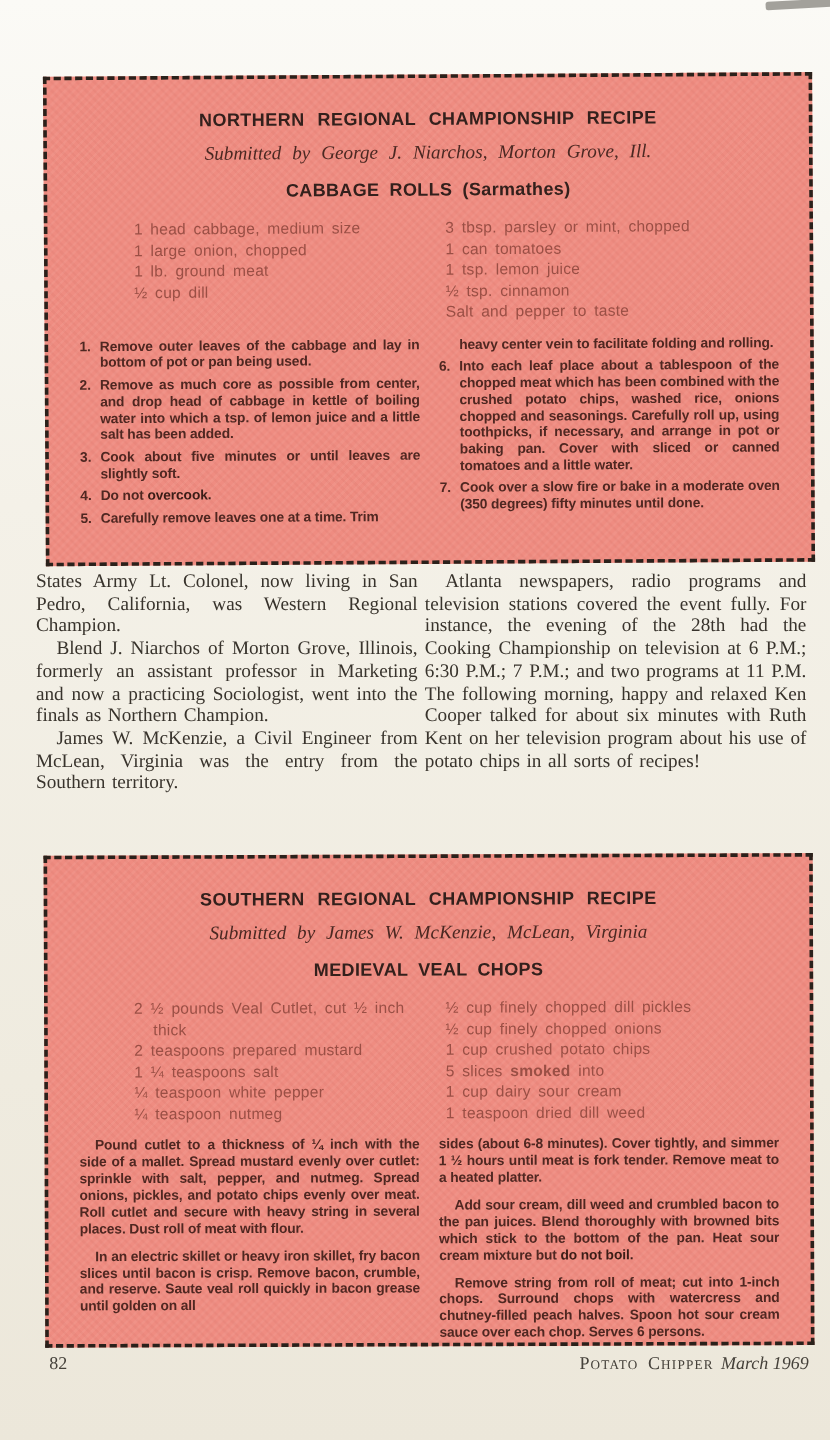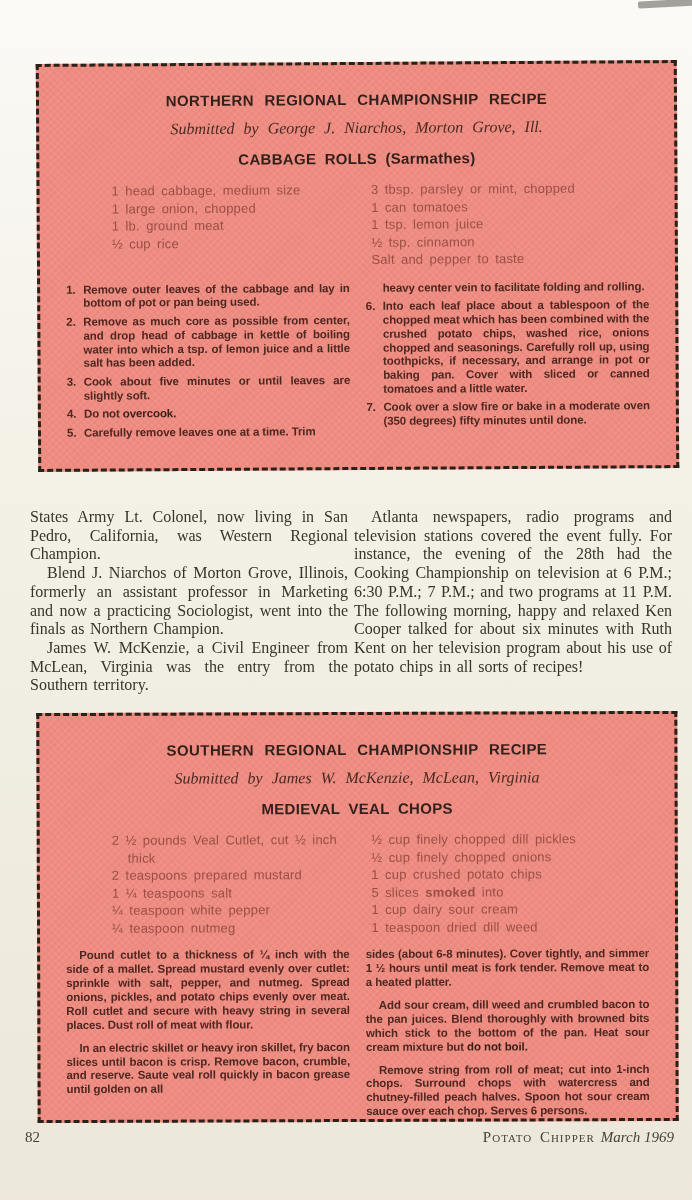--- a/index.html
+++ b/index.html
@@ -71,34 +71,34 @@
   .para-cols{display:flex;gap:16px;margin-top:12px;}
   .para-col{flex:1;min-width:0;}
   .para-col p{margin:0 0 9px 0;text-align:justify;text-indent:13px;
     font:700 11.5px/13.9px "Liberation Sans",sans-serif;
     color:#4f2721;letter-spacing:-.1px;}
   .para-col p.noindent{text-indent:0;}
   .para-col p b{color:#3a1c16;margin-top:27px;}
 
   
   .article{
-    position:absolute;left:30px;top:508px;width:650px;
+    position:absolute;left:30px;top:476px;width:650px;
     display:flex;gap:6px;
   }
   .art-col{width:318px;box-sizing:border-box;}
   .art-col p{
     margin:0;text-align:justify;text-indent:17px;
     font:400 16px/18.7px "Liberation Serif",serif;
     color:#38332c;word-spacing:1.5px;
   }
   .art-col p.noindent{text-indent:0;}
 
   
   .footer{
-    position:absolute;left:25px;right:18px;top:1128px;
+    position:absolute;left:41px;right:18px;top:1128px;
     display:flex;justify-content:space-between;align-items:baseline;
     font:400 15px/1.2 "Liberation Serif",serif;color:#45413a;
   }
   .journal{font-variant:small-caps;letter-spacing:1px;word-spacing:3px;}
   .issue{font-style:italic;margin-left:6px;}
 </style>
 </head>
 <body>
 
 <div class="page">
@@ -108,21 +108,21 @@
   <section class="recipe-box box1">
     <h2 class="rb-title">NORTHERN REGIONAL CHAMPIONSHIP RECIPE</h2>
     <p class="rb-byline">Submitted by George J. Niarchos, Morton Grove, Ill.</p>
     <h3 class="rb-name">CABBAGE ROLLS (Sarmathes)</h3>
 
     <div class="ing-cols">
       <ul class="ing ing-col left">
         <li>1  head cabbage, medium size</li>
         <li>1  large onion, chopped</li>
         <li>1  lb. ground meat</li>
-        <li>½  cup rice</li>
+        <li>½  cup dill</li>
       </ul>
       <ul class="ing ing-col right">
         <li>3  tbsp. parsley or mint, chopped</li>
         <li>1  can tomatoes</li>
         <li>1  tsp. lemon juice</li>
         <li>½  tsp. cinnamon</li>
         <li>Salt and pepper to taste</li>
       </ul>
     </div>
 

